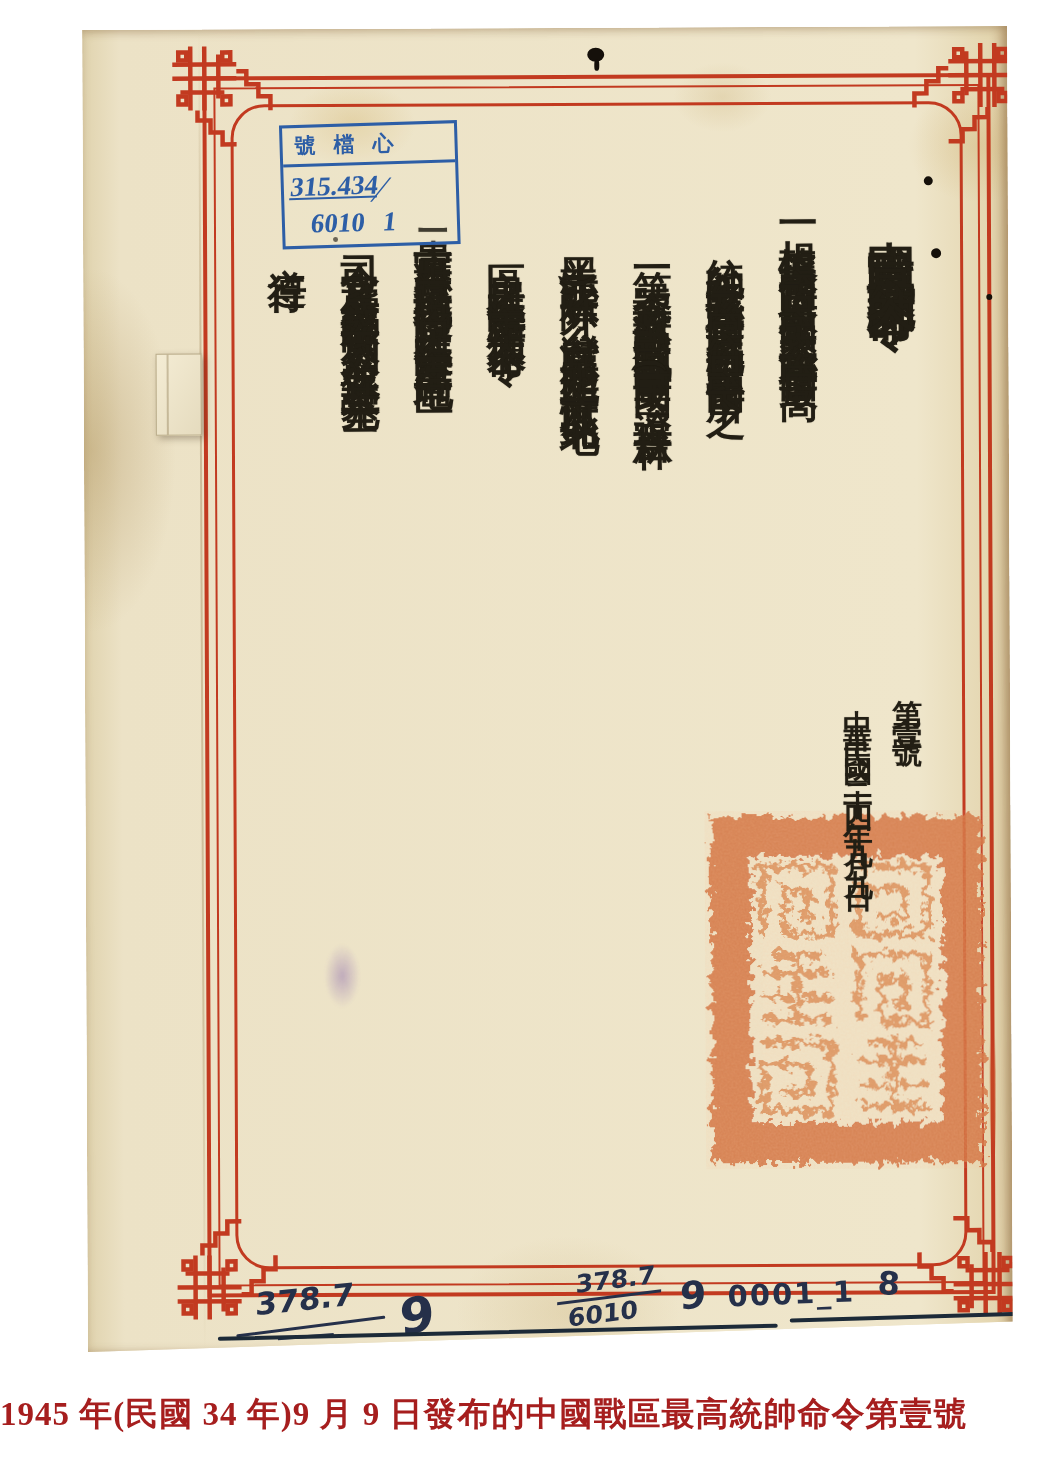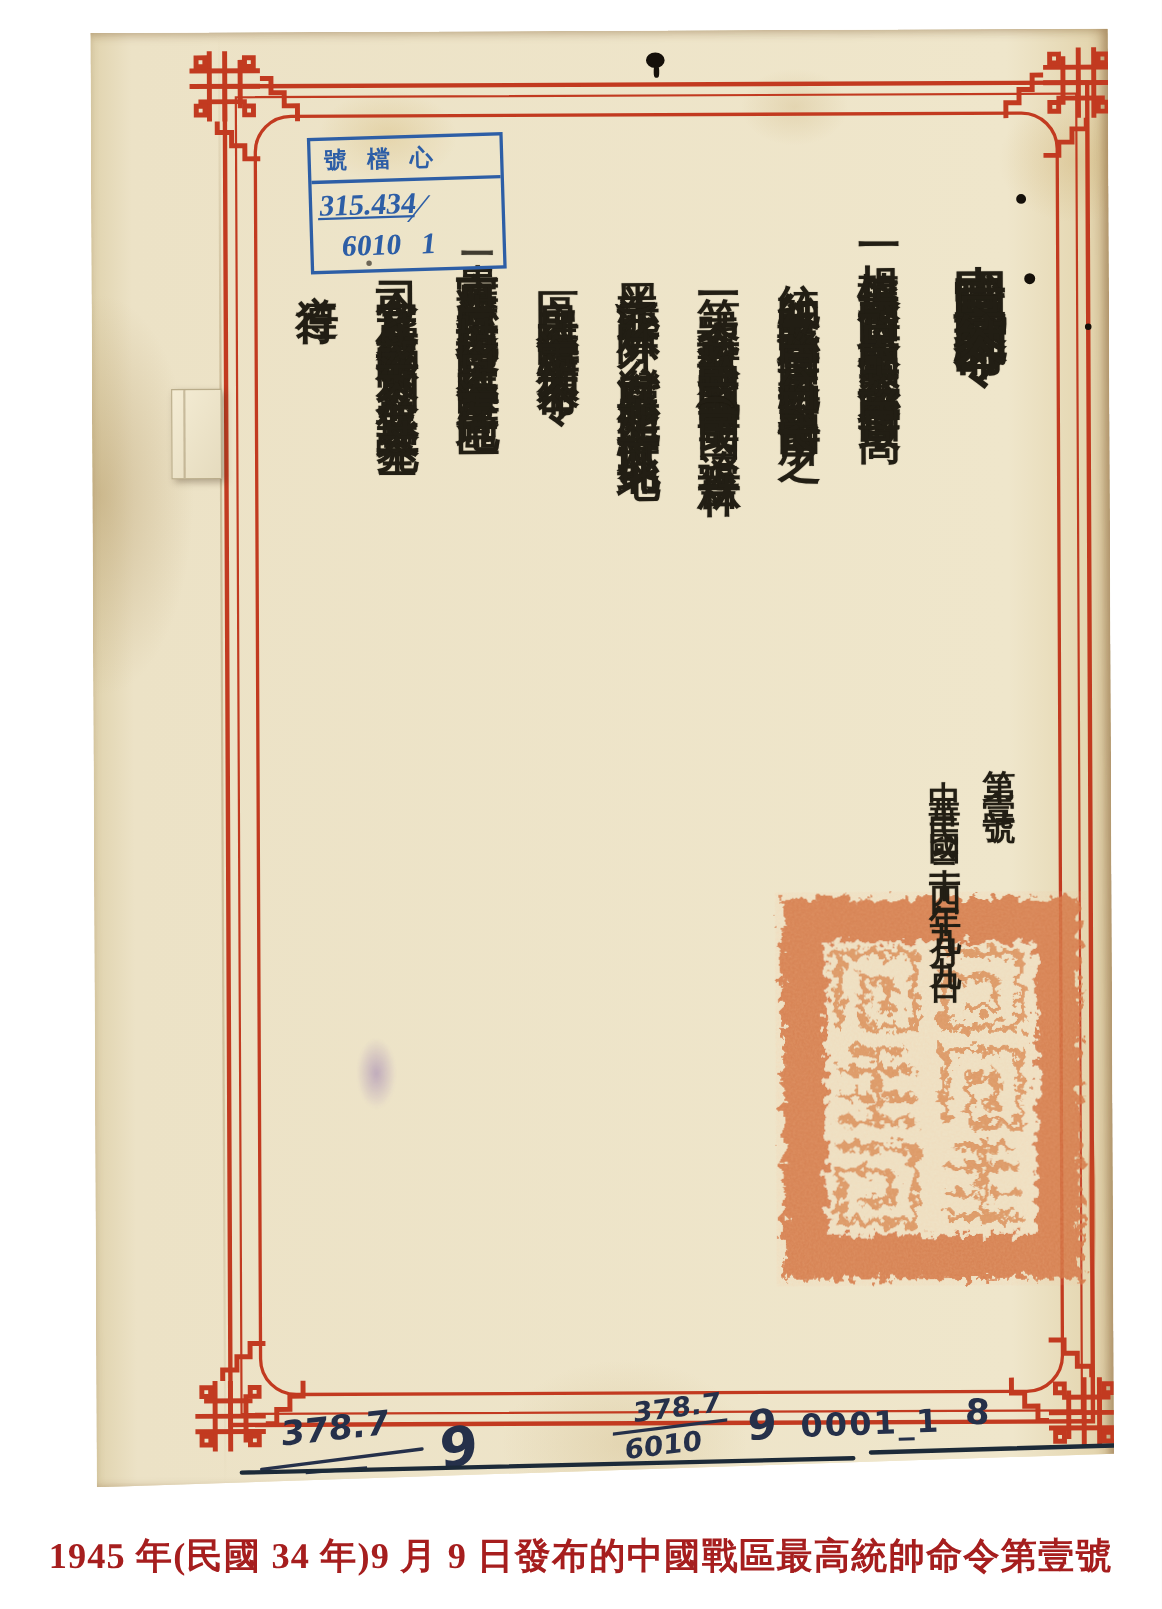--- a/index.html
+++ b/index.html
@@ -82,21 +82,21 @@
   .smudge{position:absolute;left:238px;top:915px;width:36px;height:64px;z-index:4;
           background:radial-gradient(closest-side, rgba(118,80,168,.38), rgba(118,80,168,0));
           filter:blur(1px);}
   .tab{position:absolute;left:72px;top:324px;width:44px;height:80px;z-index:6;
        background:linear-gradient(120deg,#f4ecd4,#e5dbbe);border:1px solid #b9ac8a;
        box-shadow:3px 3px 7px rgba(60,40,20,.35);}
   .tab-fold{position:absolute;left:10px;top:0;width:2px;height:100%;background:rgba(140,120,80,.4);}
   .seal-edge-mark{position:absolute;left:903px;top:1010px;width:6px;height:120px;z-index:4;
        background:linear-gradient(rgba(200,80,40,.0), rgba(200,80,40,.55) 30%, rgba(200,80,40,.45) 70%, rgba(200,80,40,0));}
   
-  .caption{position:absolute;left:0;top:1392px;width:100%;text-align:center;color:#a61e1e;
+  .caption{position:absolute;left:0;top:1392px;width:100%;color:#a61e1e;
            font-weight:700;font-size:33px;letter-spacing:1px;z-index:7;font-family:Liberation Serif, serif;}
 </style>
 </head>
 <body>
 
 <svg width="0" height="0" style="position:absolute">
   <defs>
     <symbol id="cornerknot" viewBox="0 0 110 110">
       <g stroke="#c23a20" stroke-width="4.5" fill="none">
         <path d="M20 2 V66 M34 2 V66 M48 10 V54"></path>

